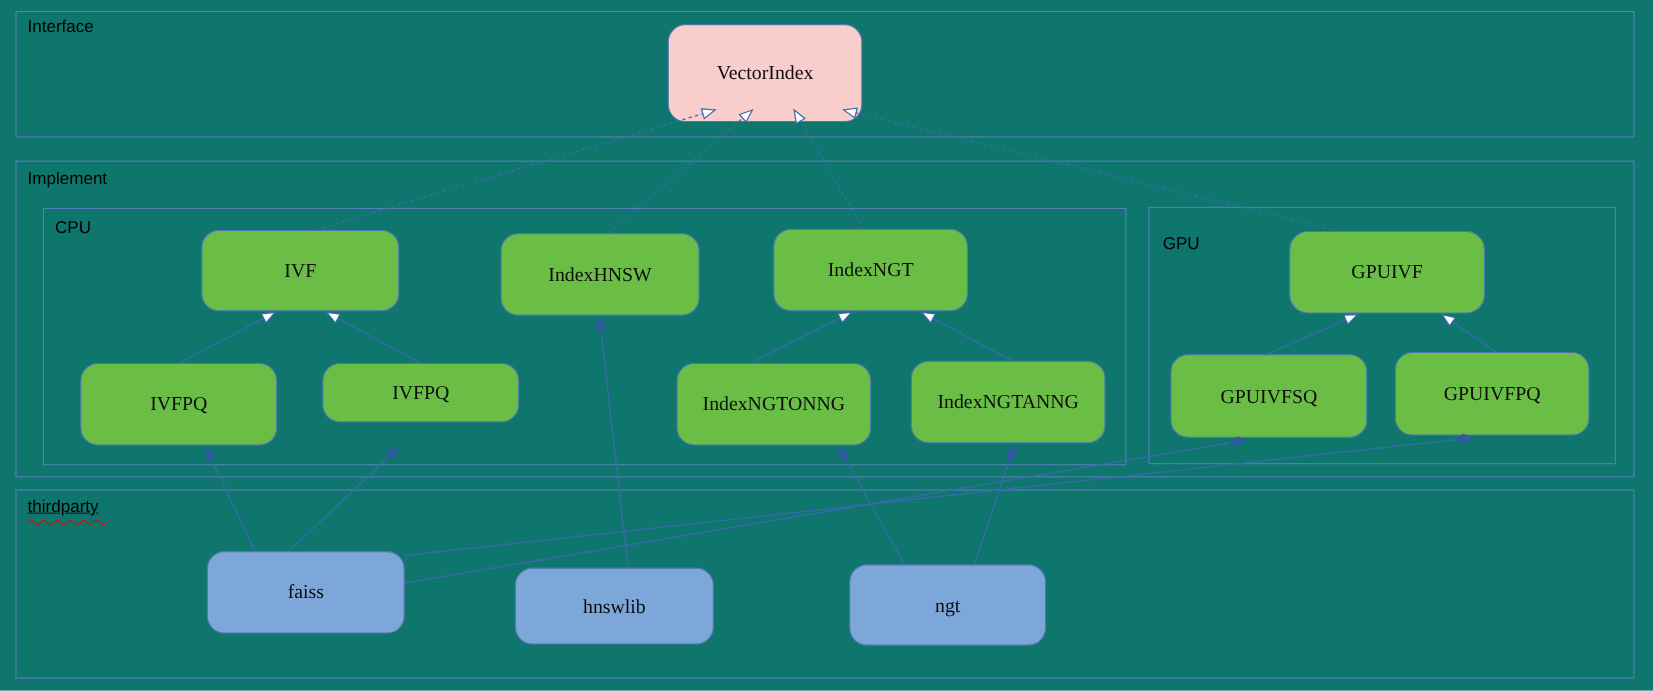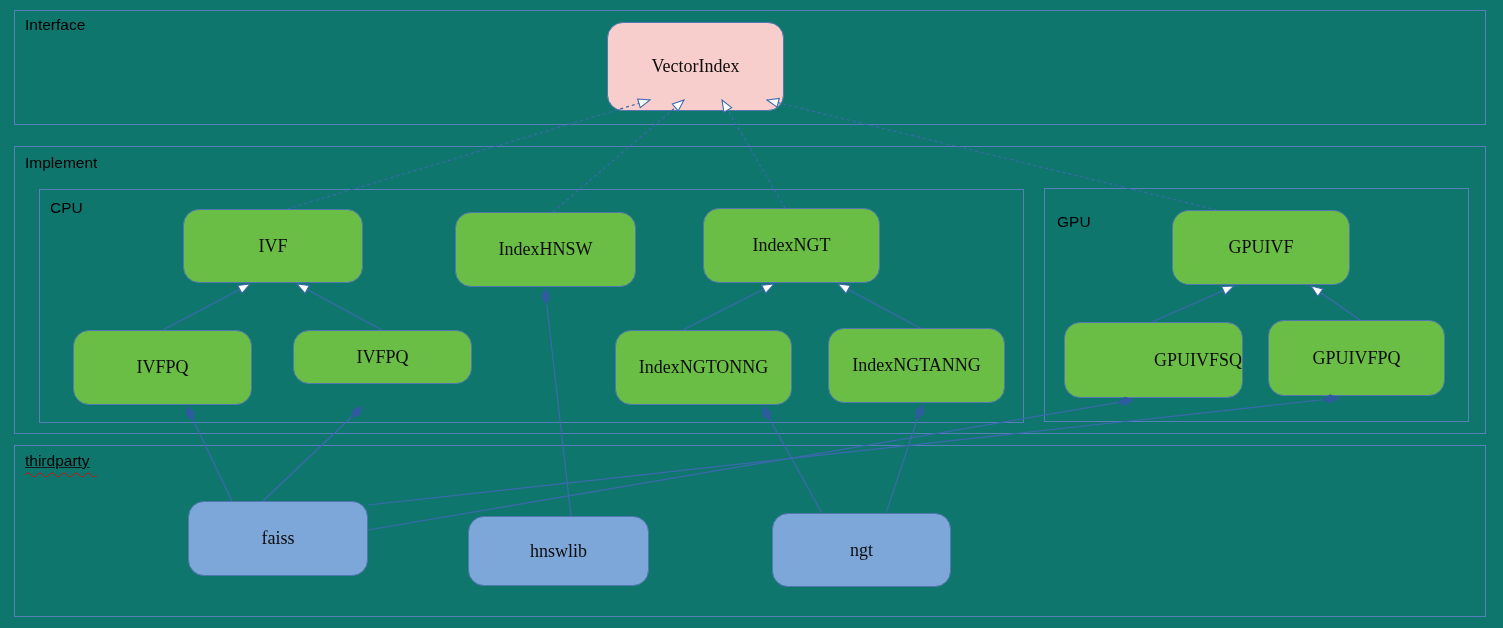--- a/index.html
+++ b/index.html
@@ -122,21 +122,21 @@
   </div>
 
   <div class="node node-green" style="left:828px; top:328px; width:177px; height:75px;">
     <span>IndexNGTANNG</span>
   </div>
 
   <div class="node node-green" style="left:1172px; top:210px; width:178px; height:75px;border-radius:17px;">
     <span>GPUIVF</span>
   </div>
 
-  <div class="node node-green" style="left:1064px; top:322px; width:179px; height:76px;justify-content:flex-end;">
+  <div class="node node-green" style="left:1064px; top:322px; width:179px; height:76px;">
     <span>GPUIVFSQ</span>
   </div>
 
   <div class="node node-green" style="left:1268px; top:320px; width:177px; height:76px;">
     <span>GPUIVFPQ</span>
   </div>
 
   <div class="node node-blue" style="left:188px; top:501px; width:180px; height:75px;">
     <span>faiss</span>
   </div>

